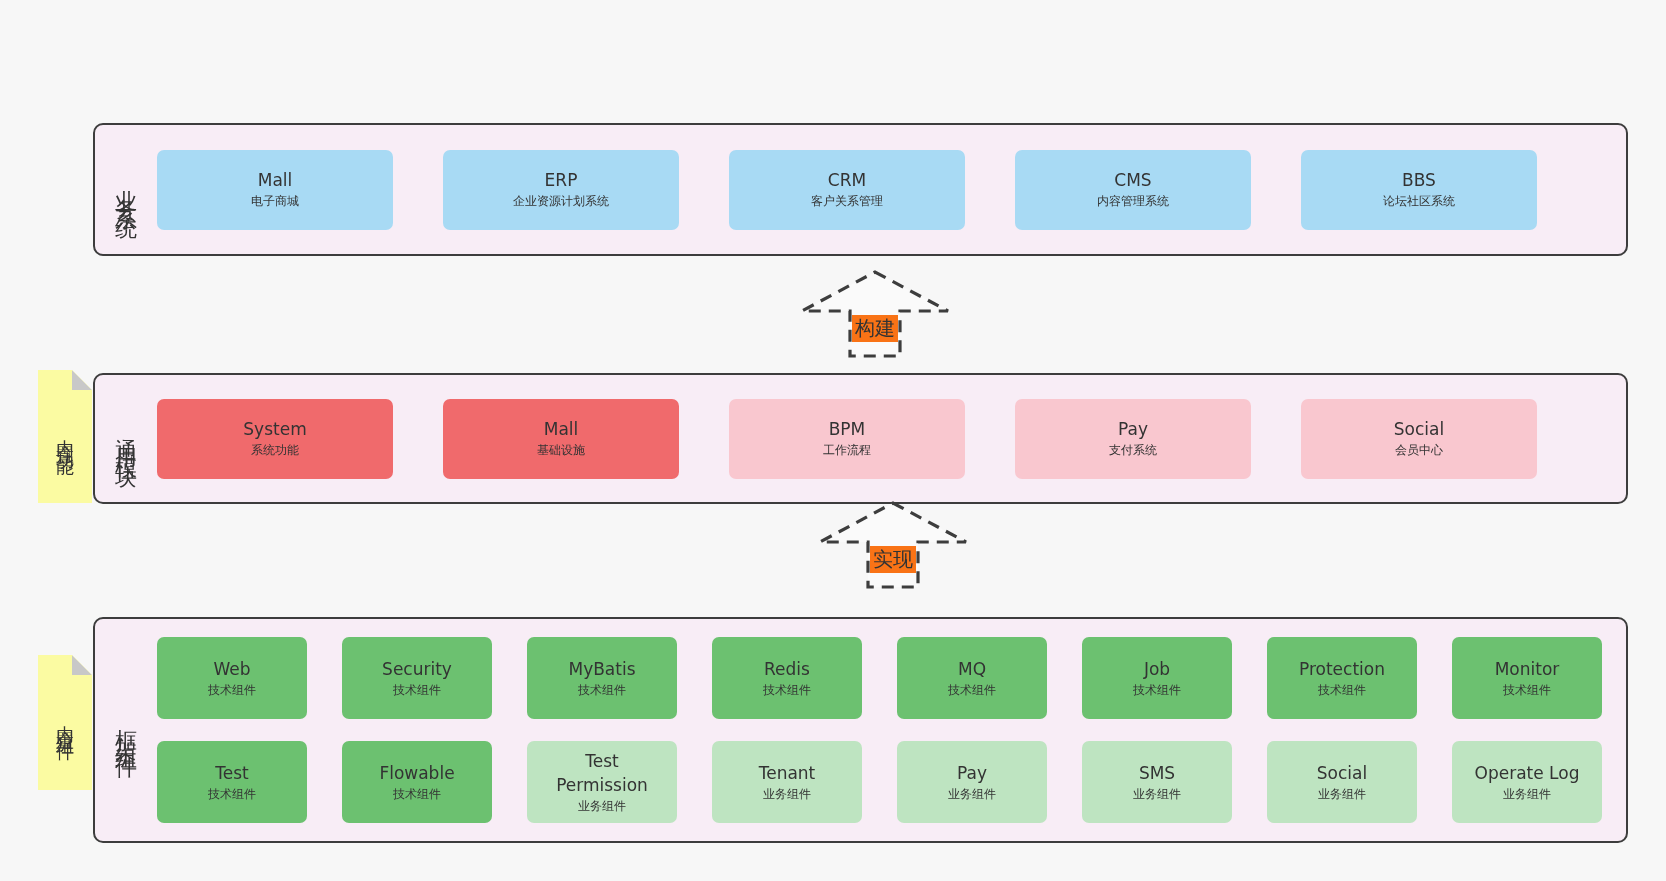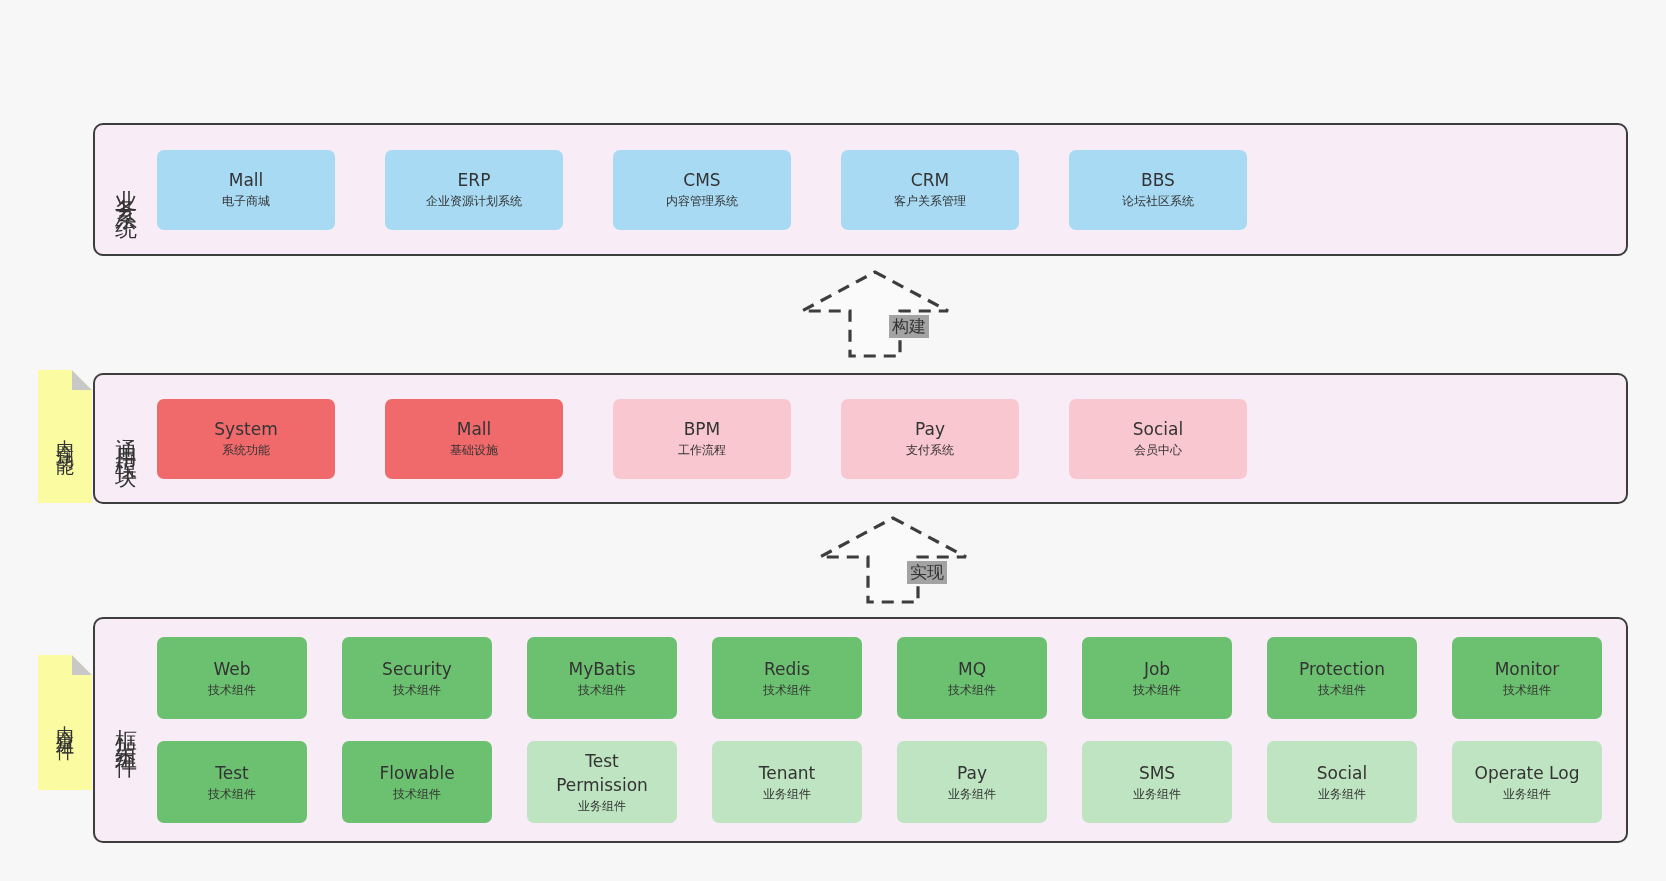--- a/index.html
+++ b/index.html
@@ -56,21 +56,21 @@
   .box {
     flex:none;
     box-sizing:border-box;
     border-radius:7px;
     display:flex;
     flex-direction:column;
     align-items:center;
     justify-content:center;
     text-align:center;
   }
-  .box-row .box { width:178px; height:80px; }
+  .box-row .box { width:236px; height:80px; }
   .box .en { font-size:17px; line-height:1.45; }
   .box .zh { font-size:12px; line-height:1.45; }
 
   .blue        { background:#a8daf4; }
   .red         { background:#f06a6c; }
   .pink        { background:#f9c7cf;align-items:center; }
   .green       { background:#6cc170; }
   .green-light { background:#bee4c1; }
 
   
@@ -113,32 +113,31 @@
     color:#333;
   }
 
   
   .arrow {
     position:absolute;
     width:150px;
     height:88px;
   }
   #arrow-build     { left:800px; top:270px; }
-  #arrow-implement { left:818px; top:516px; }
+  #arrow-implement { left:818px; top:501px; }
   .arrow svg { position:absolute; left:0; top:0; width:100%; height:100%; }
   .arrow-label {
     position:absolute;
     left:50%;
     top:45px;
     transform:translateX(-50%);
-    background:#a3a3a3;
-    font-size:17px;
+    background:#f97316;
+    font-size:20px;
     padding:0 3px;
     white-space:nowrap;
-    margin-left:34px;
   }
 </style>
 </head>
 <body>
 
 <div class="canvas">
 
   <section class="layer" id="layer-business">
     <div class="layer-label">
       <span>业务系统</span>
@@ -146,26 +145,26 @@
     <div class="box-row">
       <div class="box blue">
         <span class="en">Mall</span>
         <span class="zh">电子商城</span>
       </div>
       <div class="box blue">
         <span class="en">ERP</span>
         <span class="zh">企业资源计划系统</span>
       </div>
       <div class="box blue">
+        <span class="en">CRM</span>
+        <span class="zh">客户关系管理</span>
+      </div>
+      <div class="box blue">
         <span class="en">CMS</span>
         <span class="zh">内容管理系统</span>
-      </div>
-      <div class="box blue">
-        <span class="en">CRM</span>
-        <span class="zh">客户关系管理</span>
       </div>
       <div class="box blue">
         <span class="en">BBS</span>
         <span class="zh">论坛社区系统</span>
       </div>
     </div>
   </section>
 
   <div class="arrow" id="arrow-build">
     <svg viewBox="0 0 150 88">

